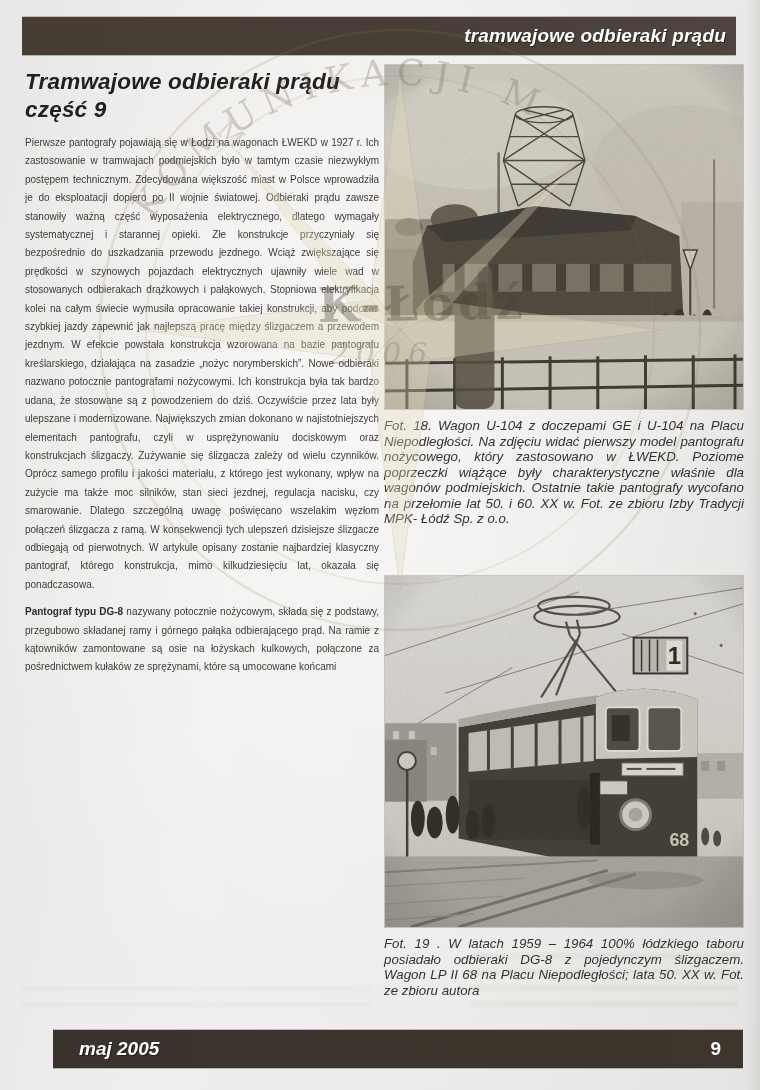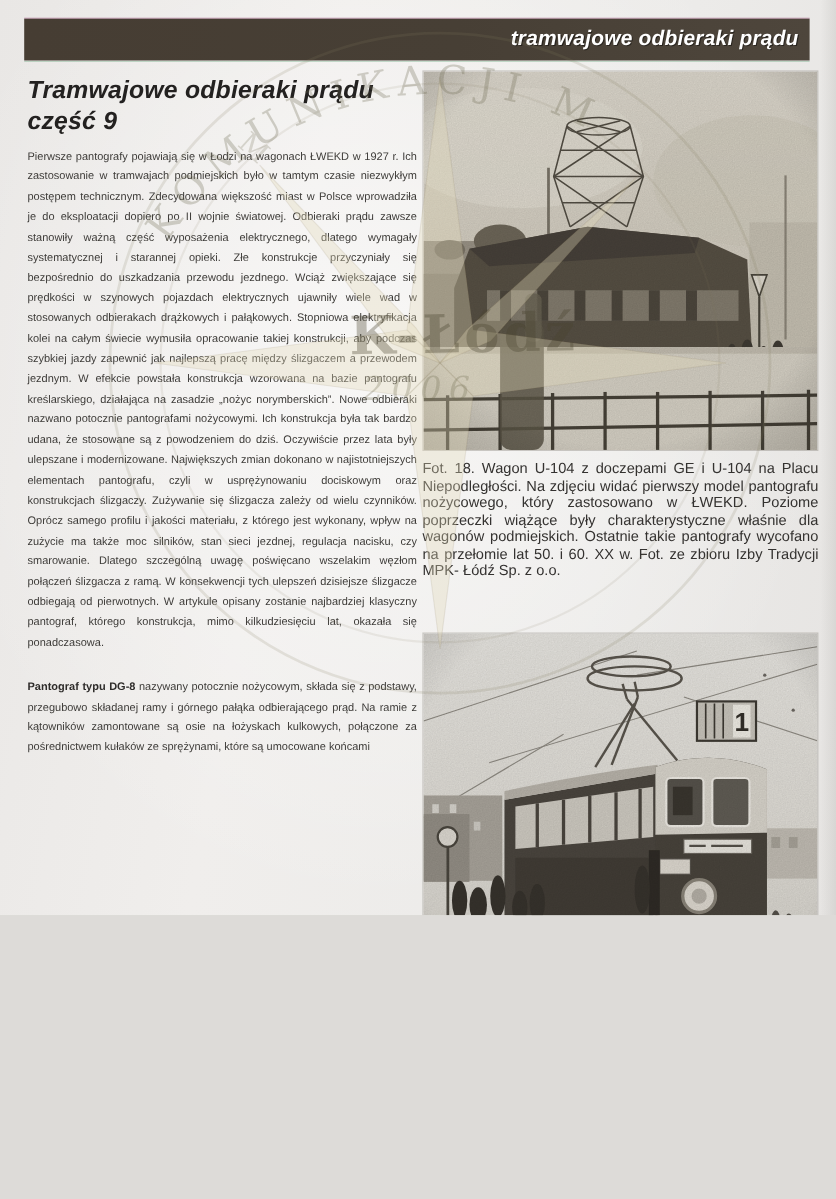--- a/index.html
+++ b/index.html
@@ -1,18 +1,18 @@
 <!DOCTYPE html>
 <html lang="pl"><head>
 <meta charset="utf-8">
 <style>
   * { margin:0; padding:0; box-sizing:border-box; }
   html,body { background:#dddbd8; }
   .page{
-    position:relative; width:760px; height:832px; overflow:hidden;
+    position:relative; width:760px; height:1090px; overflow:hidden;
     font-family:"Liberation Sans", sans-serif;
     background:
       radial-gradient(ellipse at 45% 40%, rgba(255,255,255,.55), rgba(255,255,255,0) 70%),
       linear-gradient(100deg, #e9e7e5 0%, #f0eeec 35%, #ecebe9 70%, #e6e4e2 100%);
   }
   .page::after{ 
     content:""; position:absolute; top:0; right:0; width:14px; height:100%;
     background:linear-gradient(to right, rgba(0,0,0,0), rgba(150,150,145,.18));
     pointer-events:none;
   }
@@ -39,30 +39,30 @@
     position:absolute; left:25px; top:68px; width:356px;
     font-weight:bold; font-style:italic; font-size:22.5px; line-height:28px;
     color:#232120; letter-spacing:.2px;
   }
   .left-column{
     position:absolute; left:25px; top:134px; width:354px;
     font-size:10px; line-height:18.4px; color:#3d3b38;
     text-align:justify;
   }
   .left-column p{ margin:0; }
-  .left-column p + p{ margin-top:22px; }
+  .left-column p + p{ margin-top:9px; }
   .left-column b{ color:#2e2c2a; }
 
   
   .figure{ position:absolute; left:384px; width:360px; }
   .figure-1{ top:64px; }
   .figure-2{ top:575px; }
   .photo{ display:block; width:360px; border:1px solid rgba(120,115,105,.35); }
   .figure figcaption{
-    margin-top:8px; font-size:13.3px; line-height:15.5px;
+    margin-top:8px; font-style:italic; font-size:13.3px; line-height:15.5px;
     color:#343230; text-align:justify;
   }
 
   
   .watermark{ position:absolute; left:0; top:0; z-index:6; pointer-events:none; }
 
   
   .bleed{
     position:absolute; pointer-events:none; opacity:.5; filter:blur(1.1px);
     background:repeating-linear-gradient(to bottom, rgba(108,112,104,.12) 0 6px, rgba(0,0,0,0) 6px 16px);
@@ -283,20 +283,21 @@
       </g>
       <g stroke="#a19d94" stroke-width="1.5">
         <line x1="0" y1="312" x2="140" y2="304"></line>
           <line x1="0" y1="330" x2="120" y2="322"></line>
           <line x1="0" y1="346" x2="90" y2="340"></line>
       </g>
       <ellipse cx="262" cy="306" rx="58" ry="9" fill="#8f8b82" opacity=".5"></ellipse>
       <rect width="360" height="353" fill="url(#p2vig)"></rect>
       <rect width="360" height="353" filter="url(#grain2)" opacity=".10"></rect>
     </svg>
+    <figcaption>Fot. 19 . W latach 1959 – 1964 100% łódzkiego taboru posiadało odbieraki DG-8 z pojedynczym ślizgaczem. Wagon LP II 68 na Placu Niepodległości; lata 50. XX w. Fot. ze zbioru autora</figcaption>
   </figure>
 
   <div class="bar footer-bar">
     <span class="footer-date">maj 2005</span>
     <span class="footer-page">9</span>
   </div>
 
   <div class="bleed bleed-1"></div>
   <div class="bleed bleed-2"></div>
 

